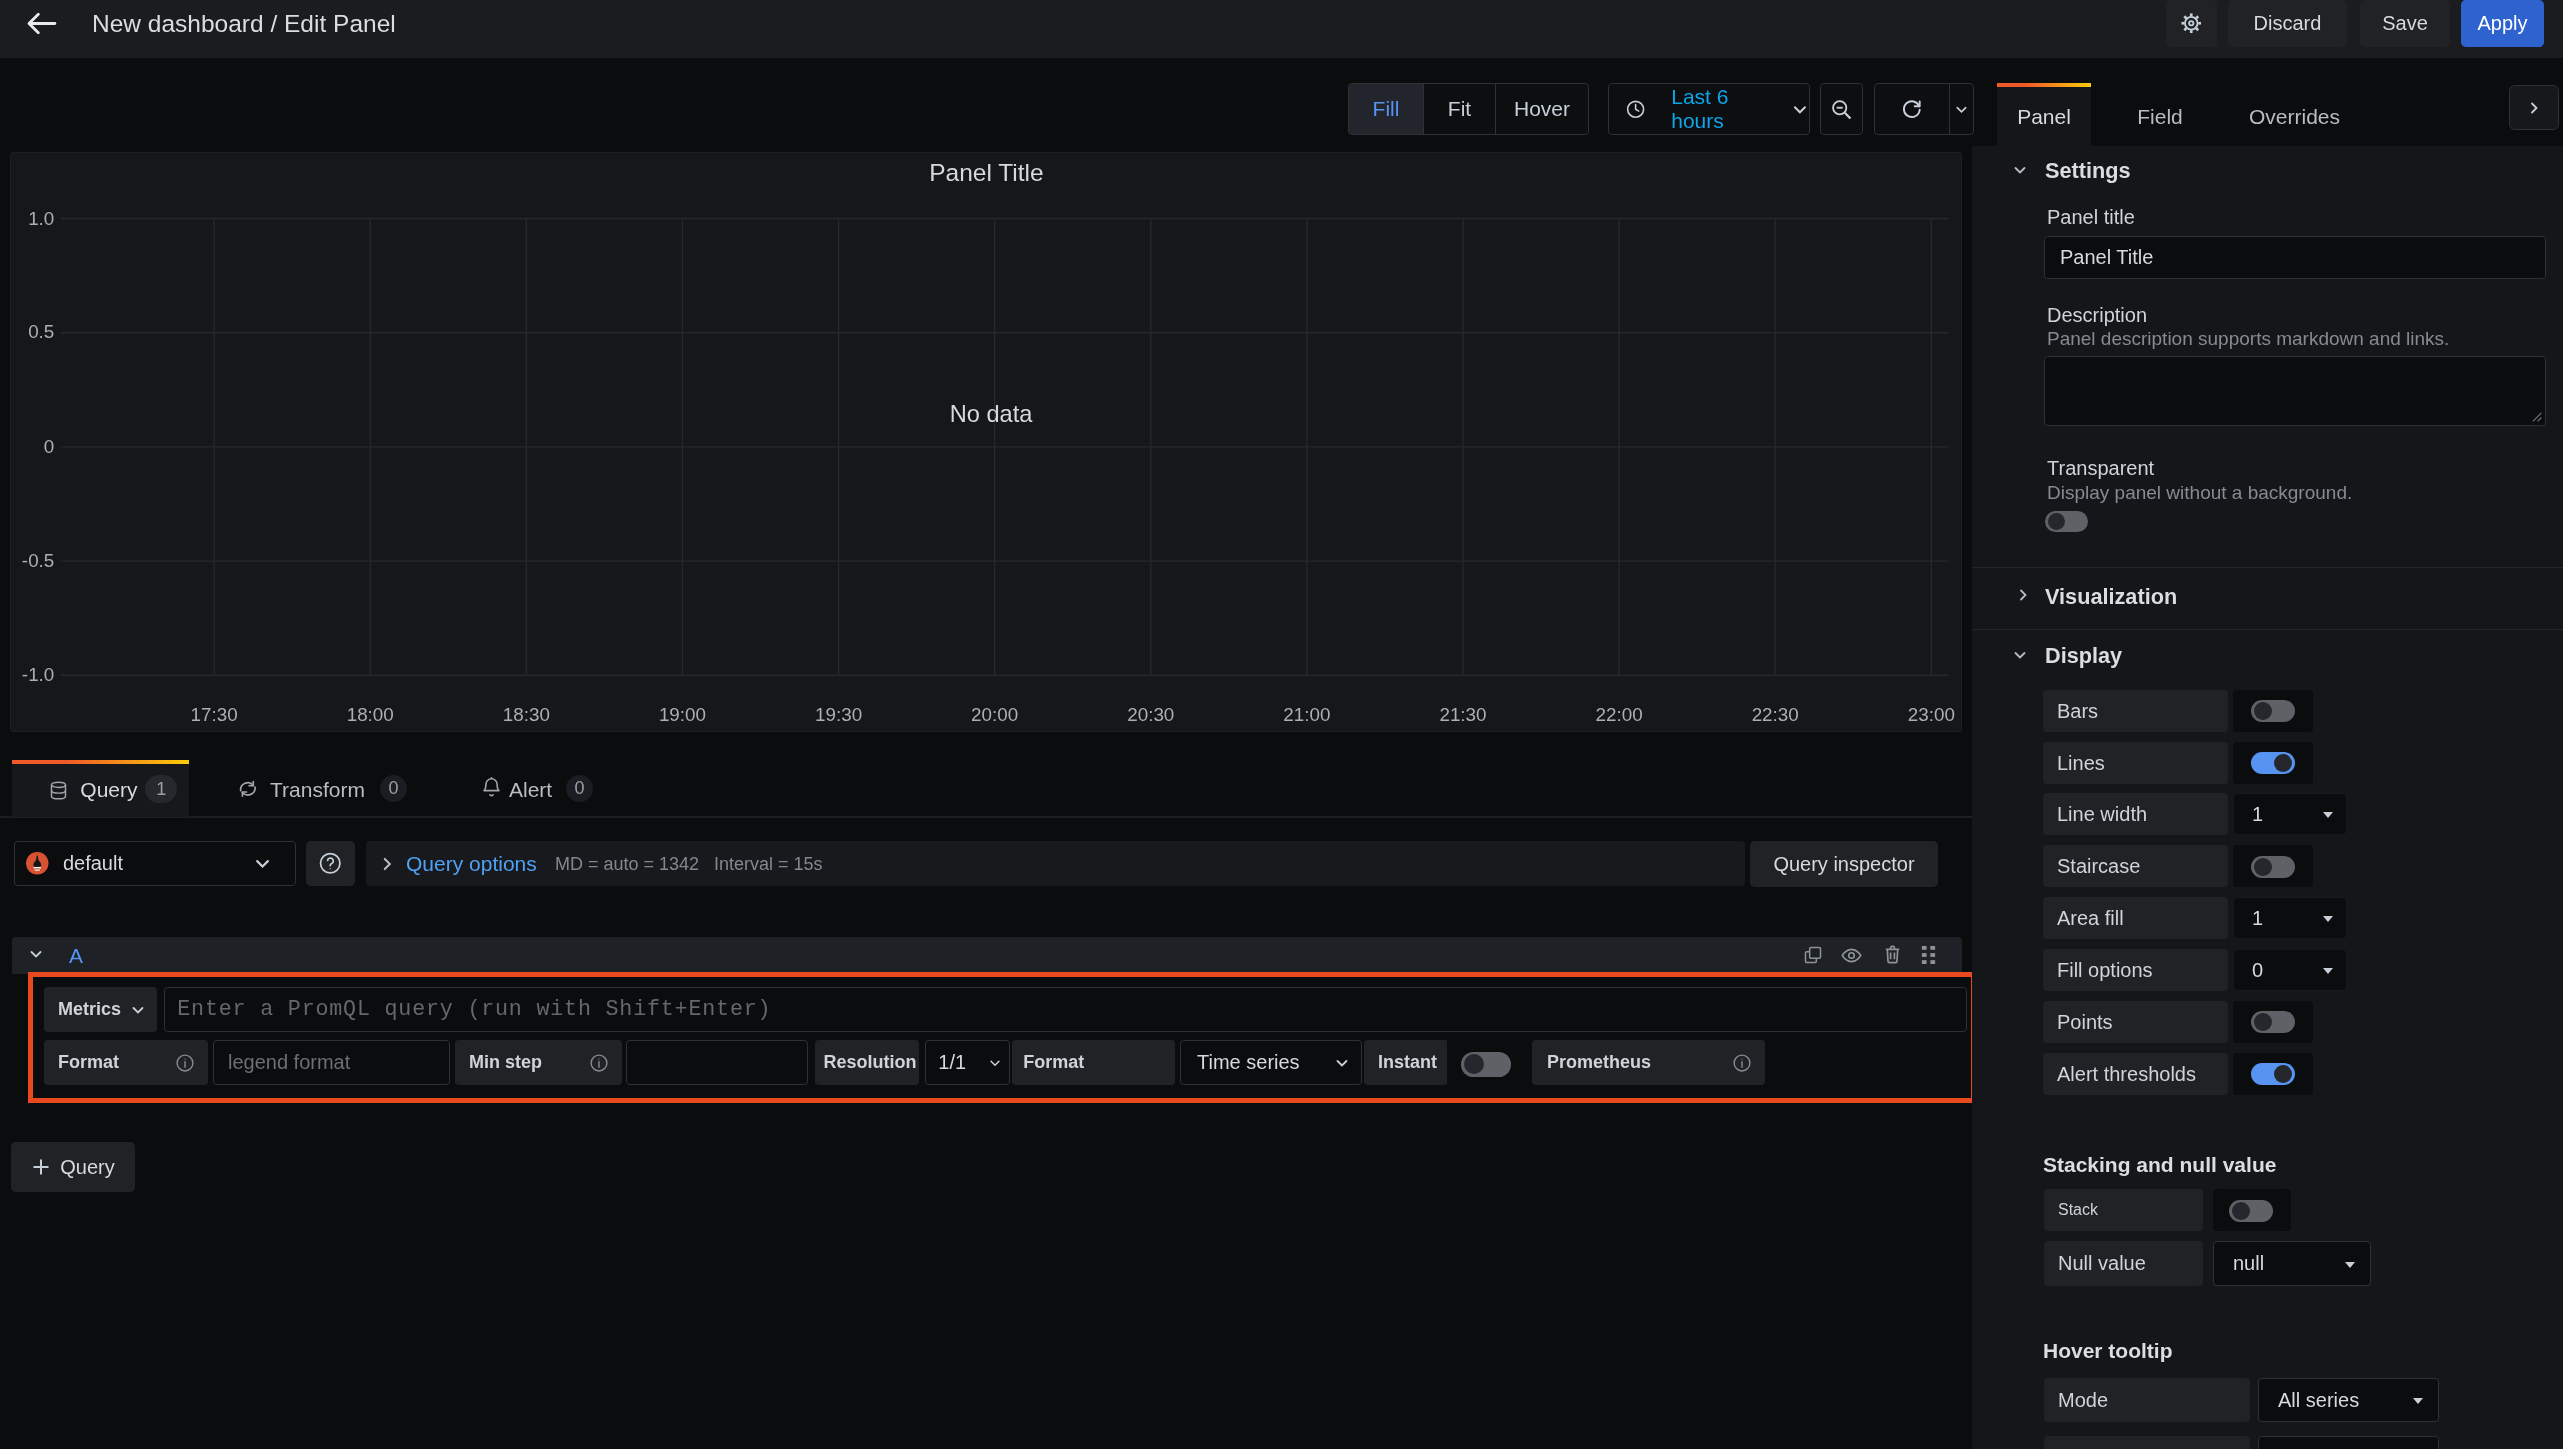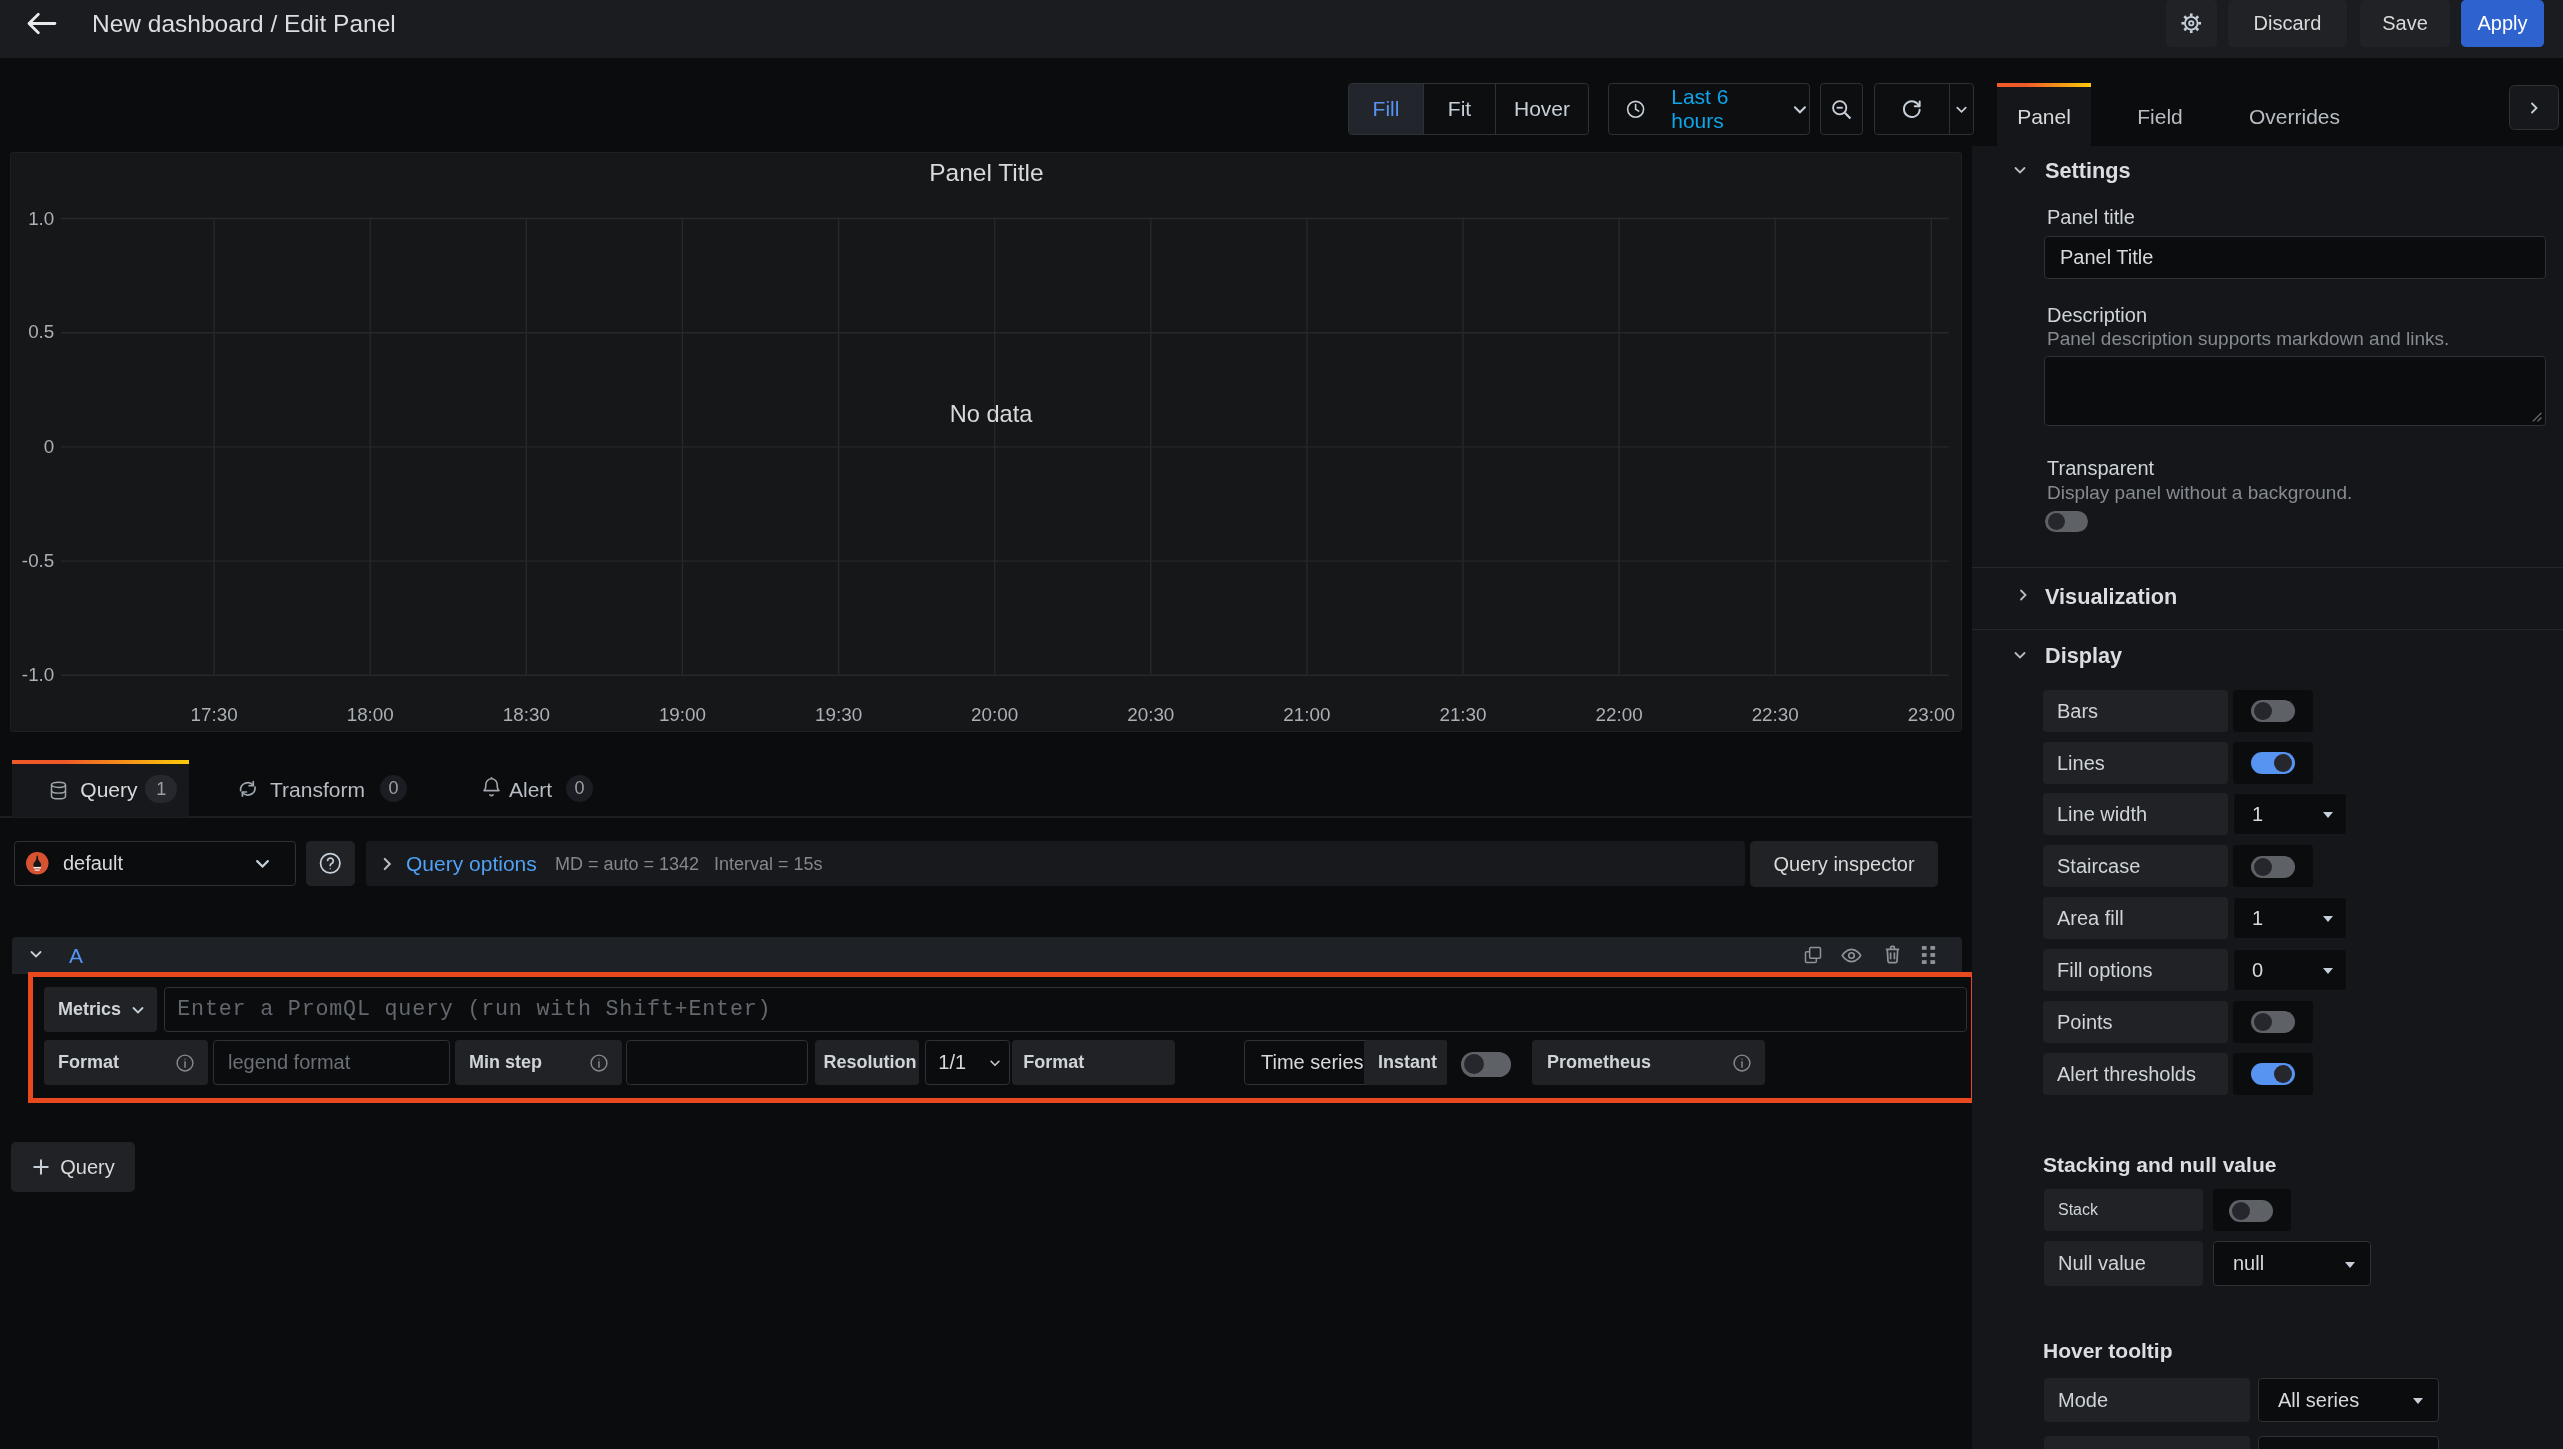--- a/index.html
+++ b/index.html
@@ -248,21 +248,21 @@
     </div>
 <div class="inp" style="left:925px;top:1040px;width:85px;height:45px">
  <span style="margin-left:12.3px">1/1</span>
  <svg class="abs" style="right:7.5px" width="14" height="14" viewBox="0 0 16 16" fill="none" stroke="#c7d0d9" stroke-width="1.8" stroke-linecap="round">
         <path d="M3.5 6l4.5 4.5L12.5 6"></path>
       </svg>
 </div>
 <div class="chip" style="left:1012px;top:1040px;width:163px;height:45px">
       <span style="margin-left:11.3px">Format</span>
     </div>
-<div class="inp" style="left:1244px;top:1040px;width:182px;height:45px">
+<div class="inp" style="left:1180px;top:1040px;width:182px;height:45px">
  <span style="margin-left:16px">Time series</span>
  <svg class="abs" style="right:11.3px" width="16" height="16" viewBox="0 0 16 16" fill="none" stroke="#c7d0d9" stroke-width="1.8" stroke-linecap="round">
         <path d="M3.5 6l4.5 4.5L12.5 6"></path>
       </svg>
 </div>
 <div class="chip" style="left:1364px;top:1040px;width:84px;height:45px">
       <span style="margin-left:14px">Instant</span>
     </div>
 <div class="abs" style="left:1447px;top:1040px;width:81px;height:45px;background:#0b0c0e;border-radius:3.8px"></div>
 <div class="tgl" style="left:1461px;top:1052px;width:50px;height:24.5px;border-radius:12.3px">

